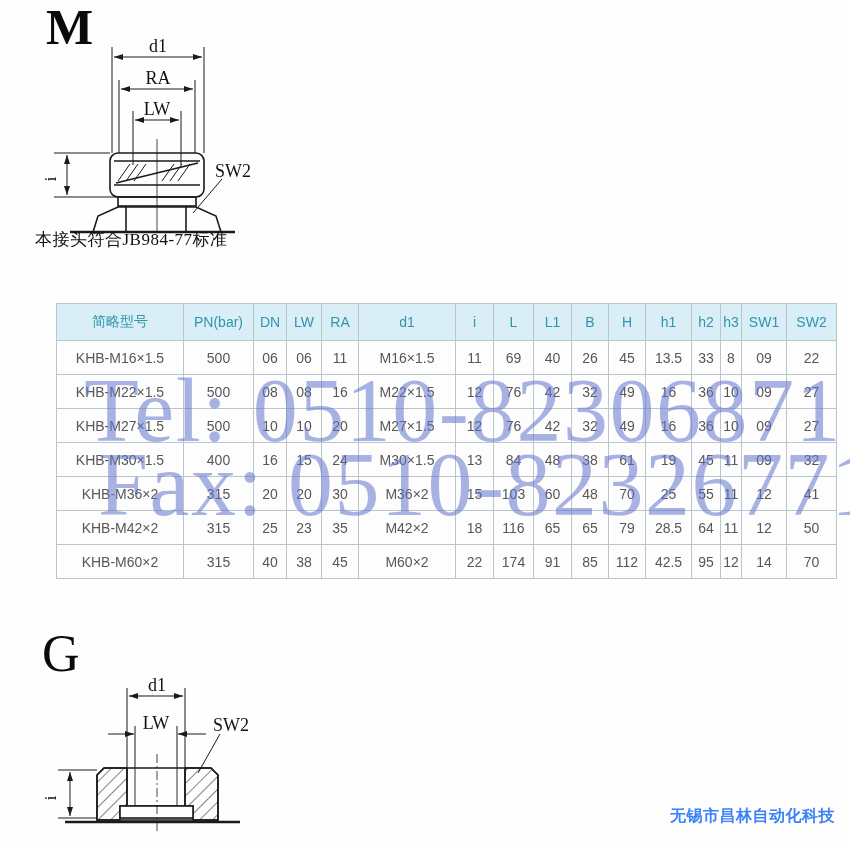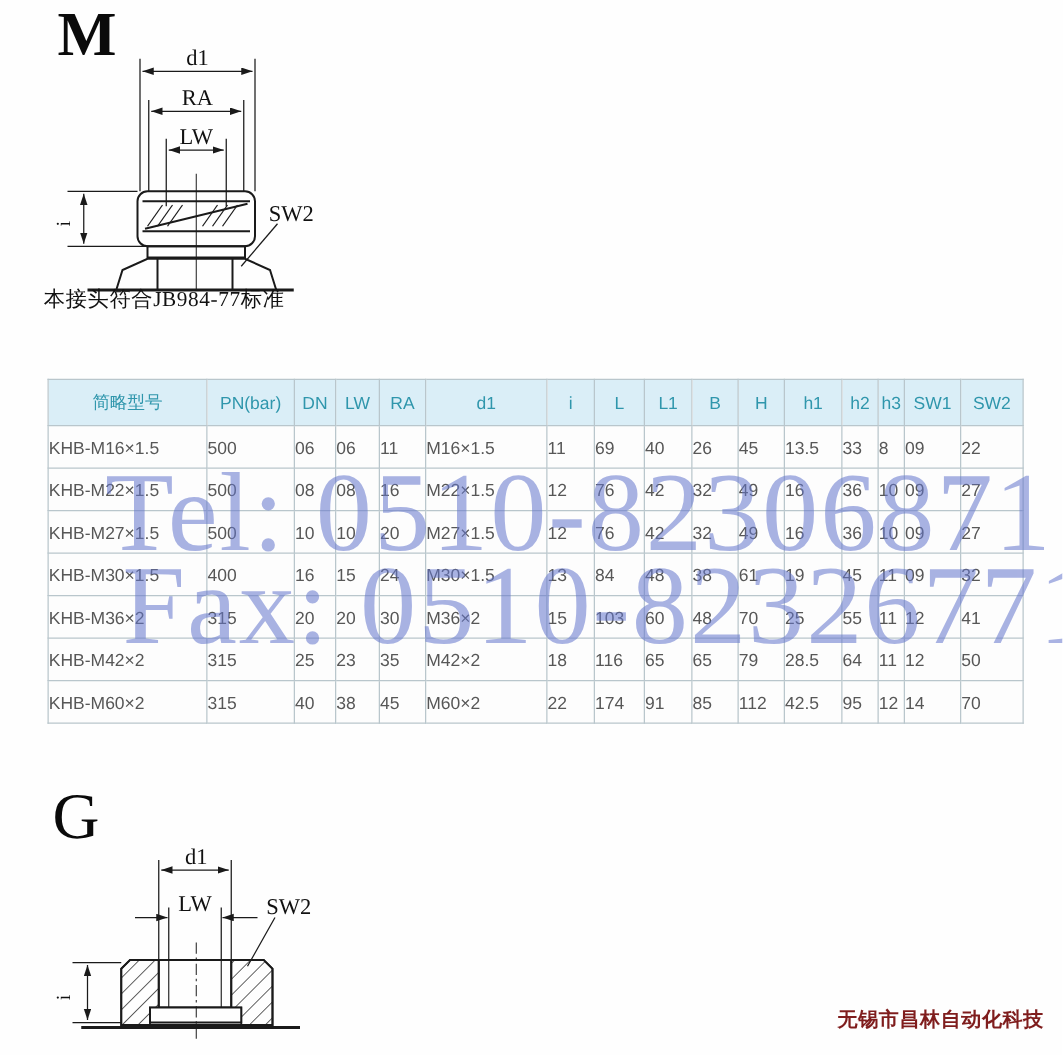--- a/index.html
+++ b/index.html
@@ -17,41 +17,41 @@
   
   .drawing { position:absolute; }
   .drawing-m { left:30px; top:33px; }
   .drawing-g { left:30px; top:658px; }
   .m-caption {
     position:absolute; left:35px; top:228px; font-family:Liberation Serif, serif;
     font-size:17px; color:#111; letter-spacing:0.5px;
   }
   
   .spec-table {
-    position:absolute; left:38px; top:303px; width:774px;
+    position:absolute; left:56px; top:303px; width:774px;
     border-collapse:collapse; table-layout:fixed;
-    font-size:14px; color:var(--body-text,#575757); 
+    font-size:14px; color:var(--body-text,#575757); text-align:center;
   }
   .spec-table th, .spec-table td { border:1px solid var(--border,#b9c6cc); overflow:hidden; white-space:nowrap; }
   .spec-table th {
     background:var(--header-bg,#daeef7); color:var(--header-text,#2f96ac);
     font-weight:400; height:37px; font-size:14px;
   }
   .spec-table td { height:34px; background:#fdfdfd; }
   
   .wm {
     position:absolute; font-family:"Liberation Serif", serif; font-size:90px; line-height:1;
     color:var(--wm,#6476cd); opacity:0.55; letter-spacing:1.5px; white-space:nowrap;
     pointer-events:none; z-index:5;margin-left:28px;
   }
   .wm-tel { left:56px; top:366px; }
   .wm-fax { left:70px; top:440px; }
   
   .company {
-    position:absolute; right:15px; top:806px; font-size:16px; font-weight:700; color:#7f1d1d;
+    position:absolute; right:15px; top:806px; font-size:16px; font-weight:700; color:#3b82f6;
     letter-spacing:0.5px;
   }
   svg text { font-family:"Liberation Serif", serif; fill:#111; }
 </style>
 </head>
 <body>
 
 <div class="canvas">
 
   <div class="section-letter letter-m">M</div>

